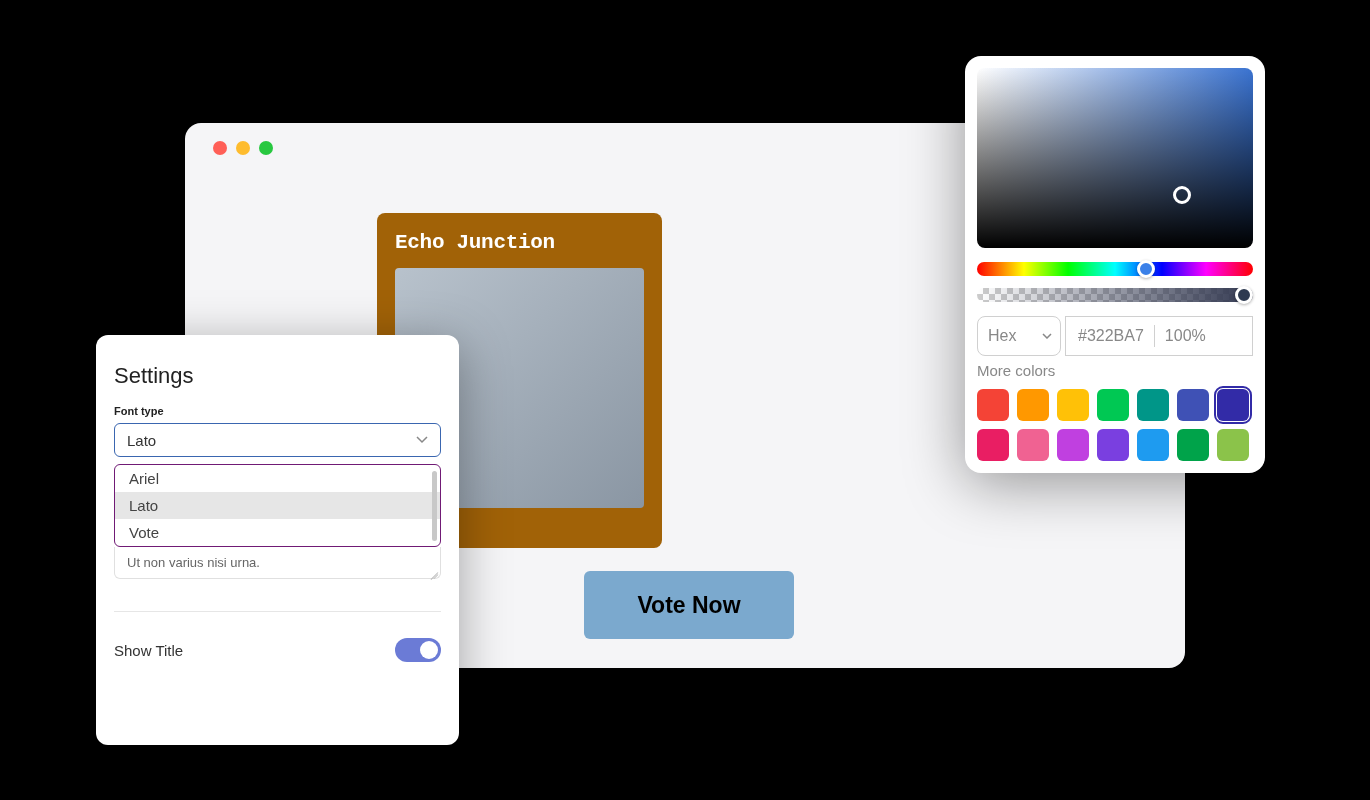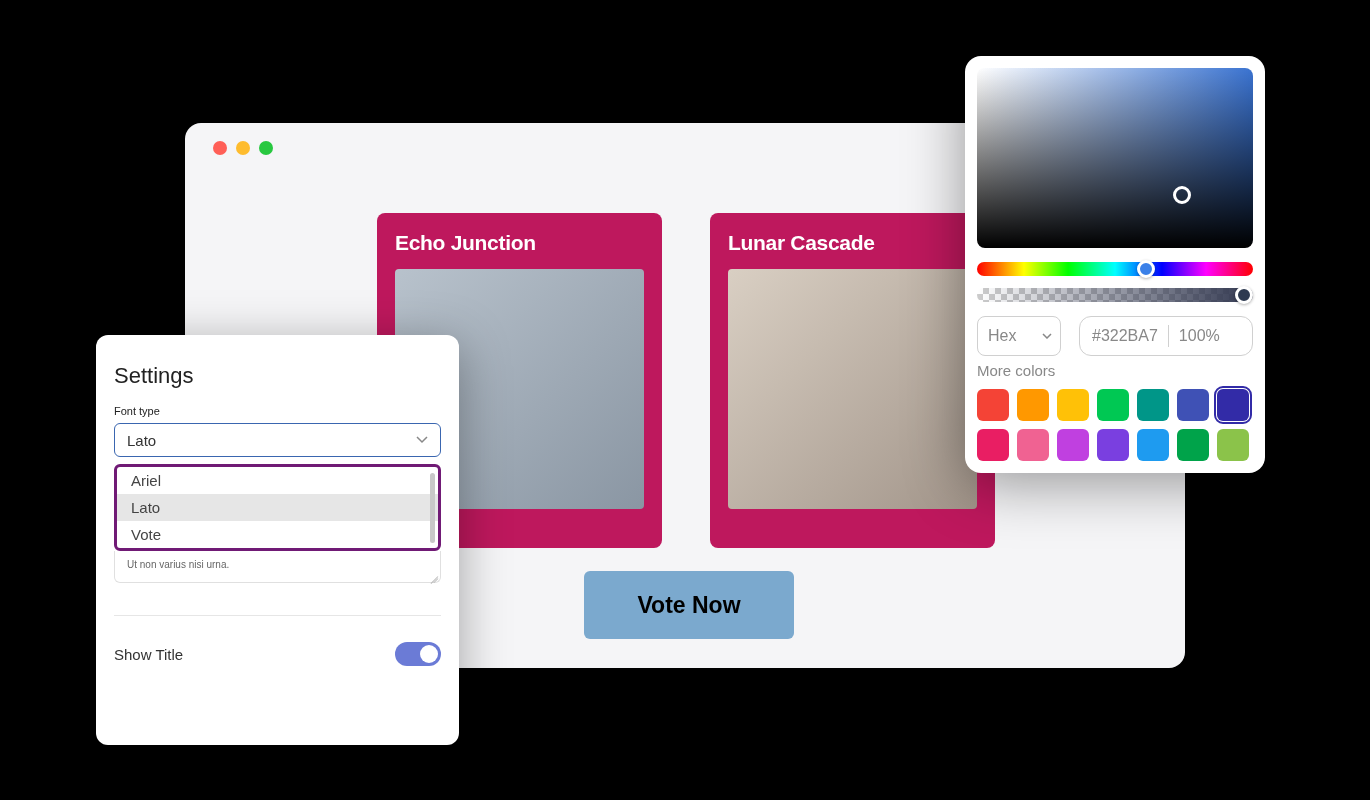--- a/index.html
+++ b/index.html
@@ -34,24 +34,25 @@
     .wc-green { background: #28c840; }
 
     .cards {
       display: flex;
       gap: 48px;
       padding: 58px 0 0 192px;
     }
     .card {
       width: 285px;
       height: 335px;
-      background: #be185d;
+      background: #a16207;
       border-radius: 8px;
       padding: 18px 18px 22px;
       color: #fff;
+      font-family: Liberation Mono, monospace;
     }
     .card-title {
       font-size: 21px;
       font-weight: 800;
       margin-bottom: 14px;
       letter-spacing: -0.3px;
     }
     .card-img {
       width: 100%;
       height: 240px;
@@ -93,21 +94,21 @@
       padding: 28px 18px;
     }
     .settings-title {
       font-size: 22px;
       font-weight: 500;
       color: #222;
       margin-bottom: 16px;
     }
     .field-label {
       font-size: 11px;
-      font-weight: 400;
+      font-weight: 700;
       color: #222;
       margin-bottom: 6px;
     }
     .select-box {
       position: relative;
       border: 1.5px solid #3a66b0;
       border-radius: 6px;
       height: 34px;
       display: flex;
       align-items: center;
@@ -119,21 +120,21 @@
     }
     .chevron {
       position: absolute;
       right: 12px;
       width: 12px;
       height: 8px;
       color: #888;
     }
     .dropdown {
       margin-top: 7px;
-      border: 3px solid #701a75;
+      border: 1px solid #701a75;
       border-radius: 6px;
       overflow: hidden;
       position: relative;
     }
     .dropdown-scroll {
       position: absolute;
       right: 3px;
       top: 6px;
       width: 5px;
       height: 70px;
@@ -145,21 +146,21 @@
       font-size: 15px;
       color: #444;
       cursor: pointer;
     }
     .dropdown-item.selected { background: #e6e6e6; }
     .text-area {
       border: 1px solid #e0e0e0;
       border-top: none;
       border-radius: 0 0 6px 6px;
       padding: 8px 12px;
-      font-size: 10px;
+      font-size: 13px;
       color: #666;
       height: 32px;
       position: relative;
     }
     .resize-handle {
       position: absolute;
       right: 2px;
       bottom: 2px;
       width: 10px;
       height: 10px;
@@ -271,21 +272,21 @@
       top: -2px;
       width: 18px;
       height: 18px;
       background: #2e3a50;
       border: 3px solid #fff;
       border-radius: 50%;
       box-shadow: 0 1px 3px rgba(0,0,0,0.3);
     }
     .input-row {
       display: flex;
-      gap: 18px;
+      gap: 4px;
       margin-top: 14px;
     }
     .format-select {
       border: 1.5px solid #d0d0d0;
       border-radius: 8px;
       height: 40px;
       width: 84px;
       display: flex;
       align-items: center;
       padding: 0 10px;
@@ -297,21 +298,21 @@
     .format-chevron {
       position: absolute;
       right: 8px;
       width: 10px;
       height: 6px;
       color: #888;
     }
     .hex-input {
       flex: 1;
       border: 1.5px solid #d0d0d0;
-      border-radius: 12px;
+      border-radius: 0;
       height: 40px;
       display: flex;
       align-items: center;
       padding: 16px 12px;
       font-size: 16px;
       color: #888;
     }
     .hex-divider {
       width: 1px;
       height: 22px;
@@ -344,24 +345,20 @@
   <div class="window-controls">
     <div class="wc wc-red"></div>
     <div class="wc wc-yellow"></div>
     <div class="wc wc-green"></div>
   </div>
 
   <div class="cards">
     <div class="card">
       <div class="card-title">Echo Junction</div>
       <div class="card-img"></div>
-    </div>
-    <div class="card">
-      <div class="card-title">Lunar Cascade</div>
-      <div class="card-img card2-img"></div>
     </div>
   </div>
 
   <button class="vote-btn">
     <span>Vote Now</span>
   </button>
 </div>
 
 <div class="settings-panel">
   <div class="settings-title">Settings</div>

